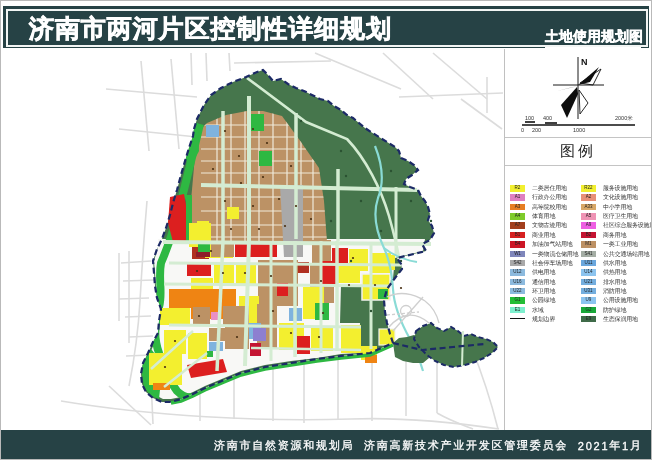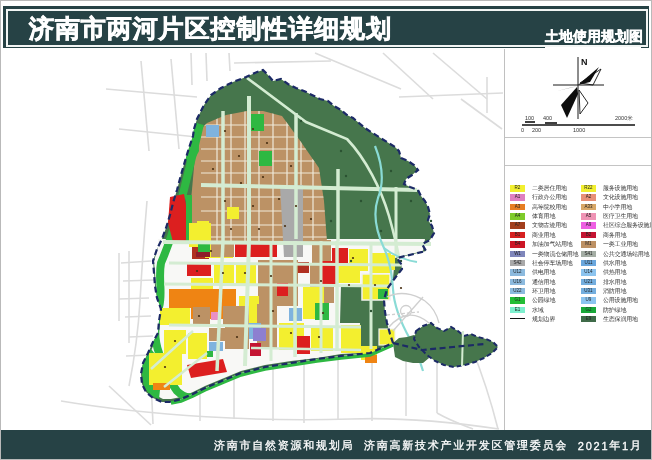--- a/index.html
+++ b/index.html
@@ -383,20 +383,21 @@
           <text x="531" y="131">200</text>
           <text x="572" y="131">1000</text>
   </g>
   </g>
 </svg>
 
 <div class="abs" style="left:503px;top:48px;width:1px;height:381px;background:#c0c0c0;"></div>
 
 <div class="abs" style="left:504px;top:136px;width:146px;height:1px;background:#c4c4c4;"></div>
 
+<div class="abs" style="left:504px;top:141px;width:146px;text-align:center;font-size:15px;color:#222;letter-spacing:3px;">图例</div>
 
 <div class="abs" style="left:504px;top:164px;width:146px;height:1px;background:#c4c4c4;"></div>
 
 <div id="legend" class="abs" style="left:504px;top:184px;width:148px;font-size:6.5px;color:#333;">
 <style>
  .lrow{position:absolute;height:7px;}
  .sw{position:absolute;left:0;top:0;width:15px;height:6.5px;text-align:center;font-size:4.5px;line-height:6.5px;color:#222;overflow:hidden;}
  .lb{position:absolute;left:22px;top:0;line-height:7px;white-space:nowrap;letter-spacing:-0.2px;font-size:6px;}
 </style>
 

